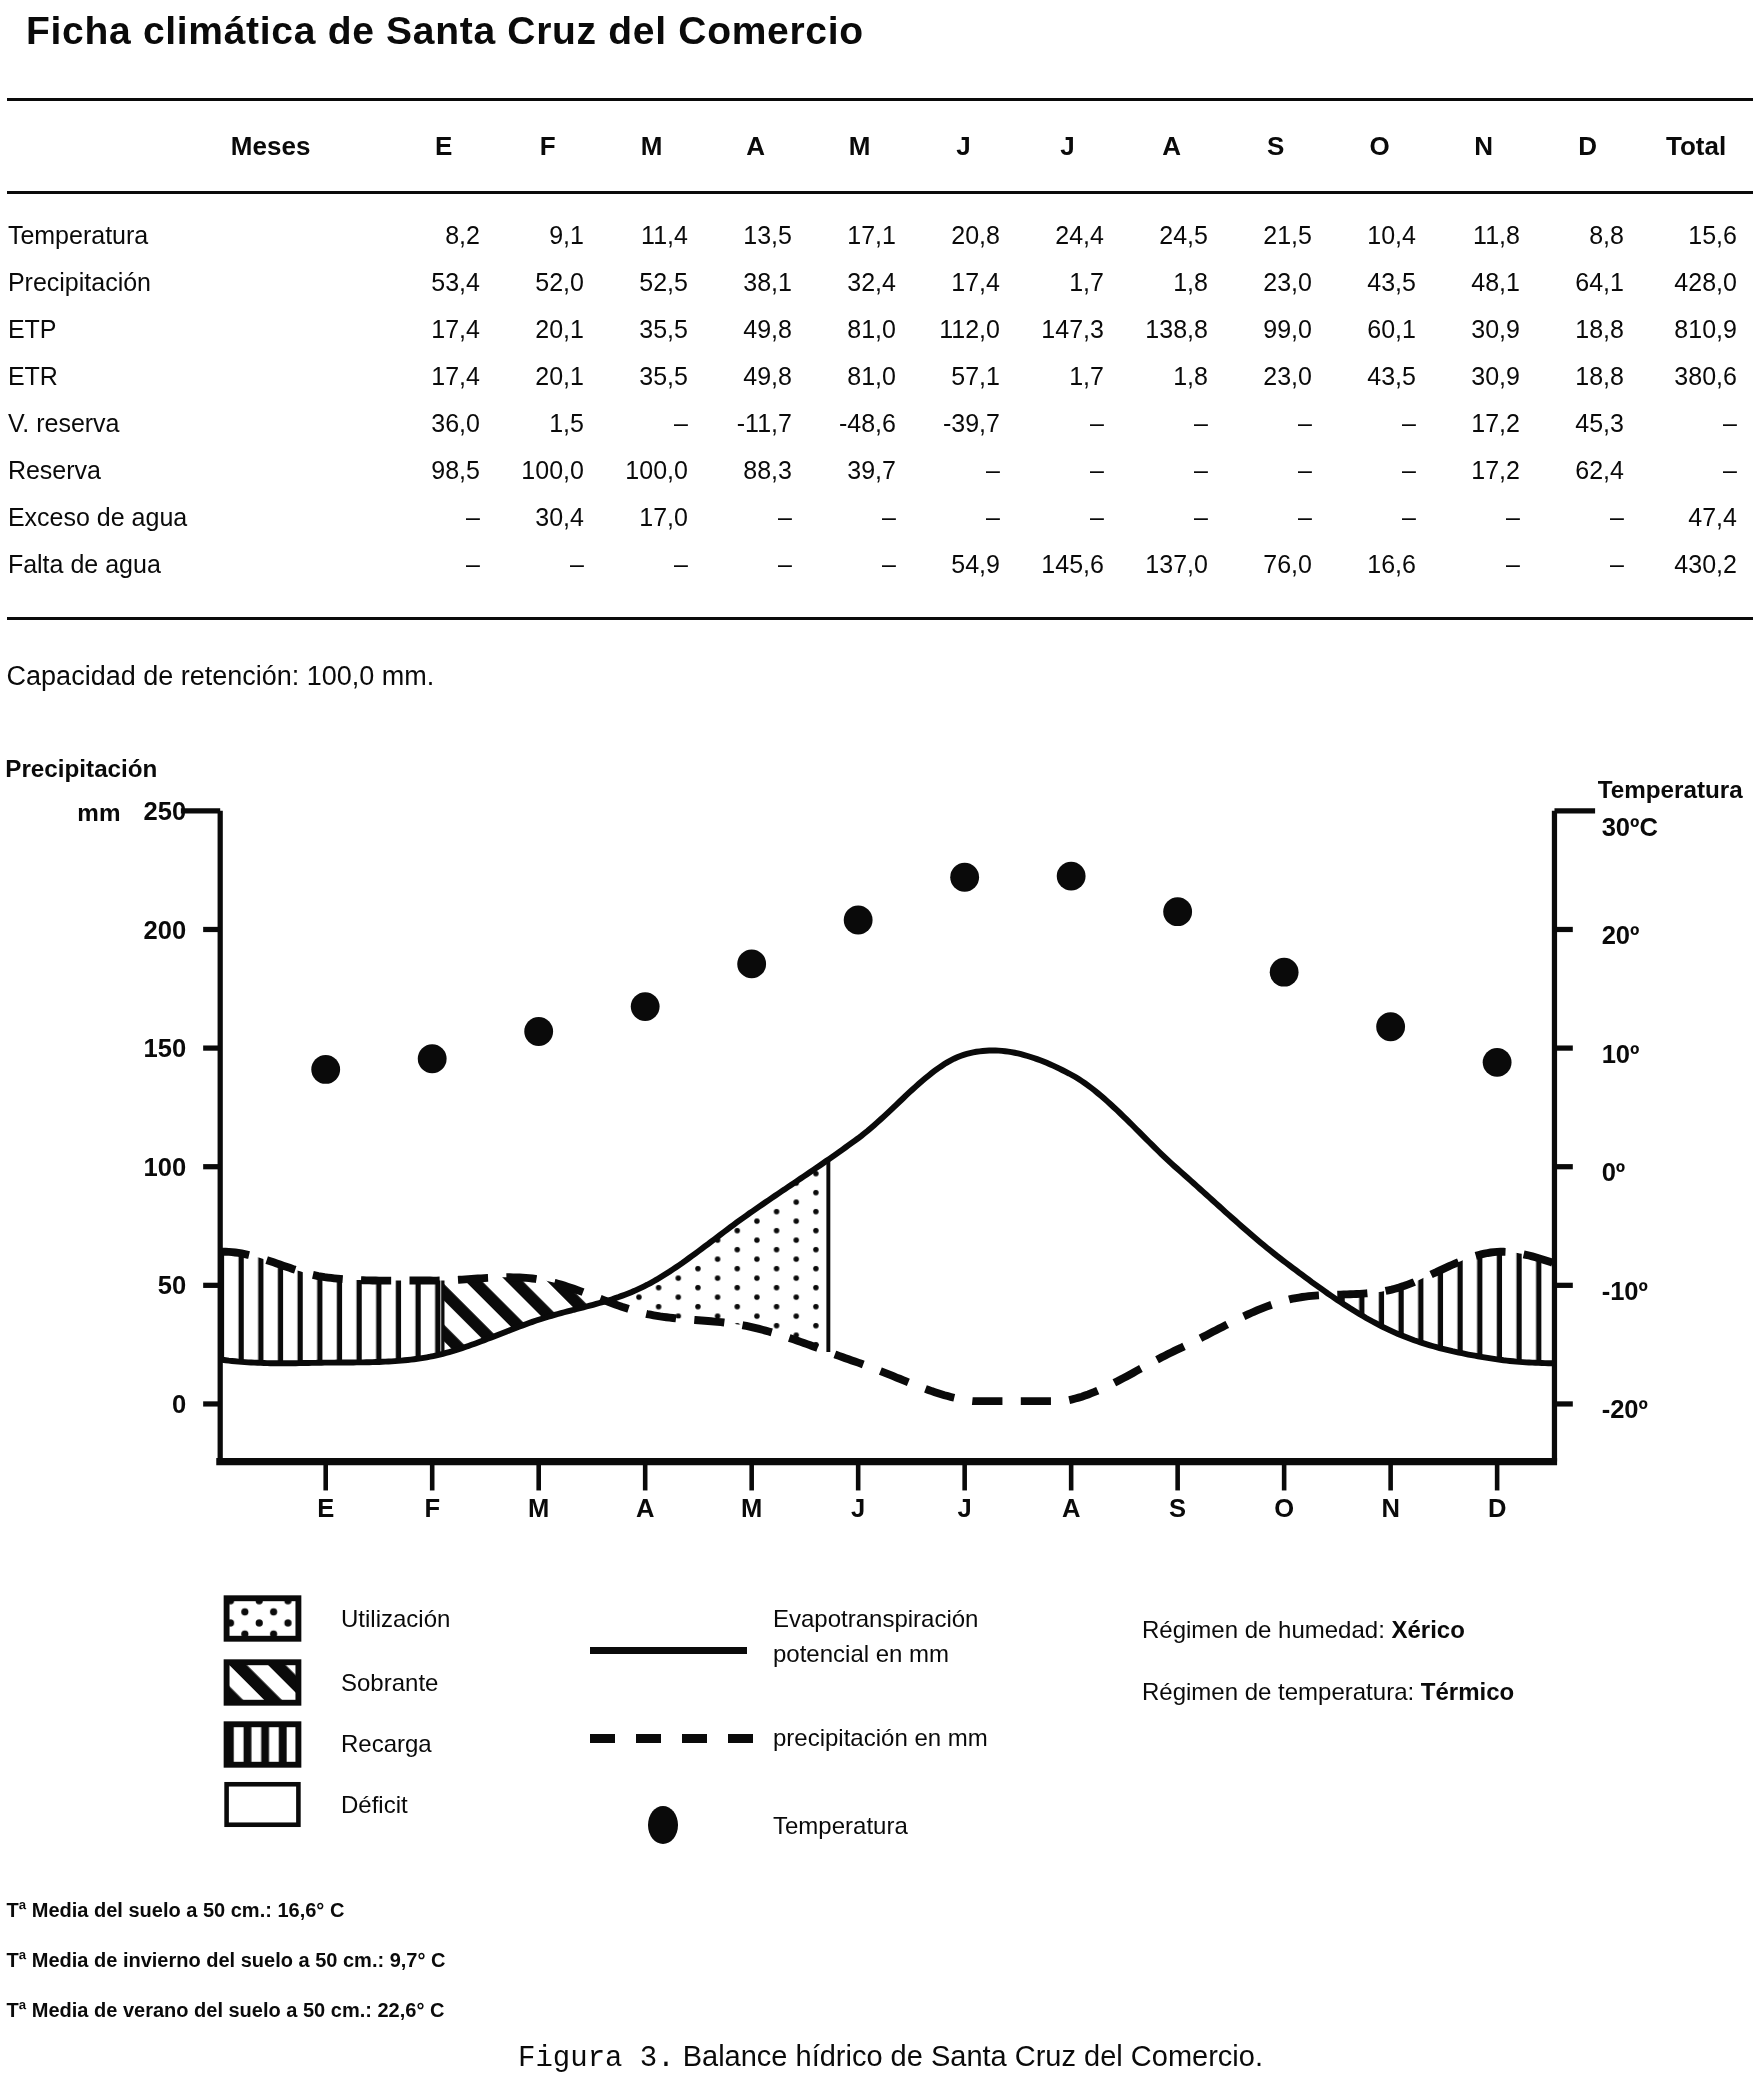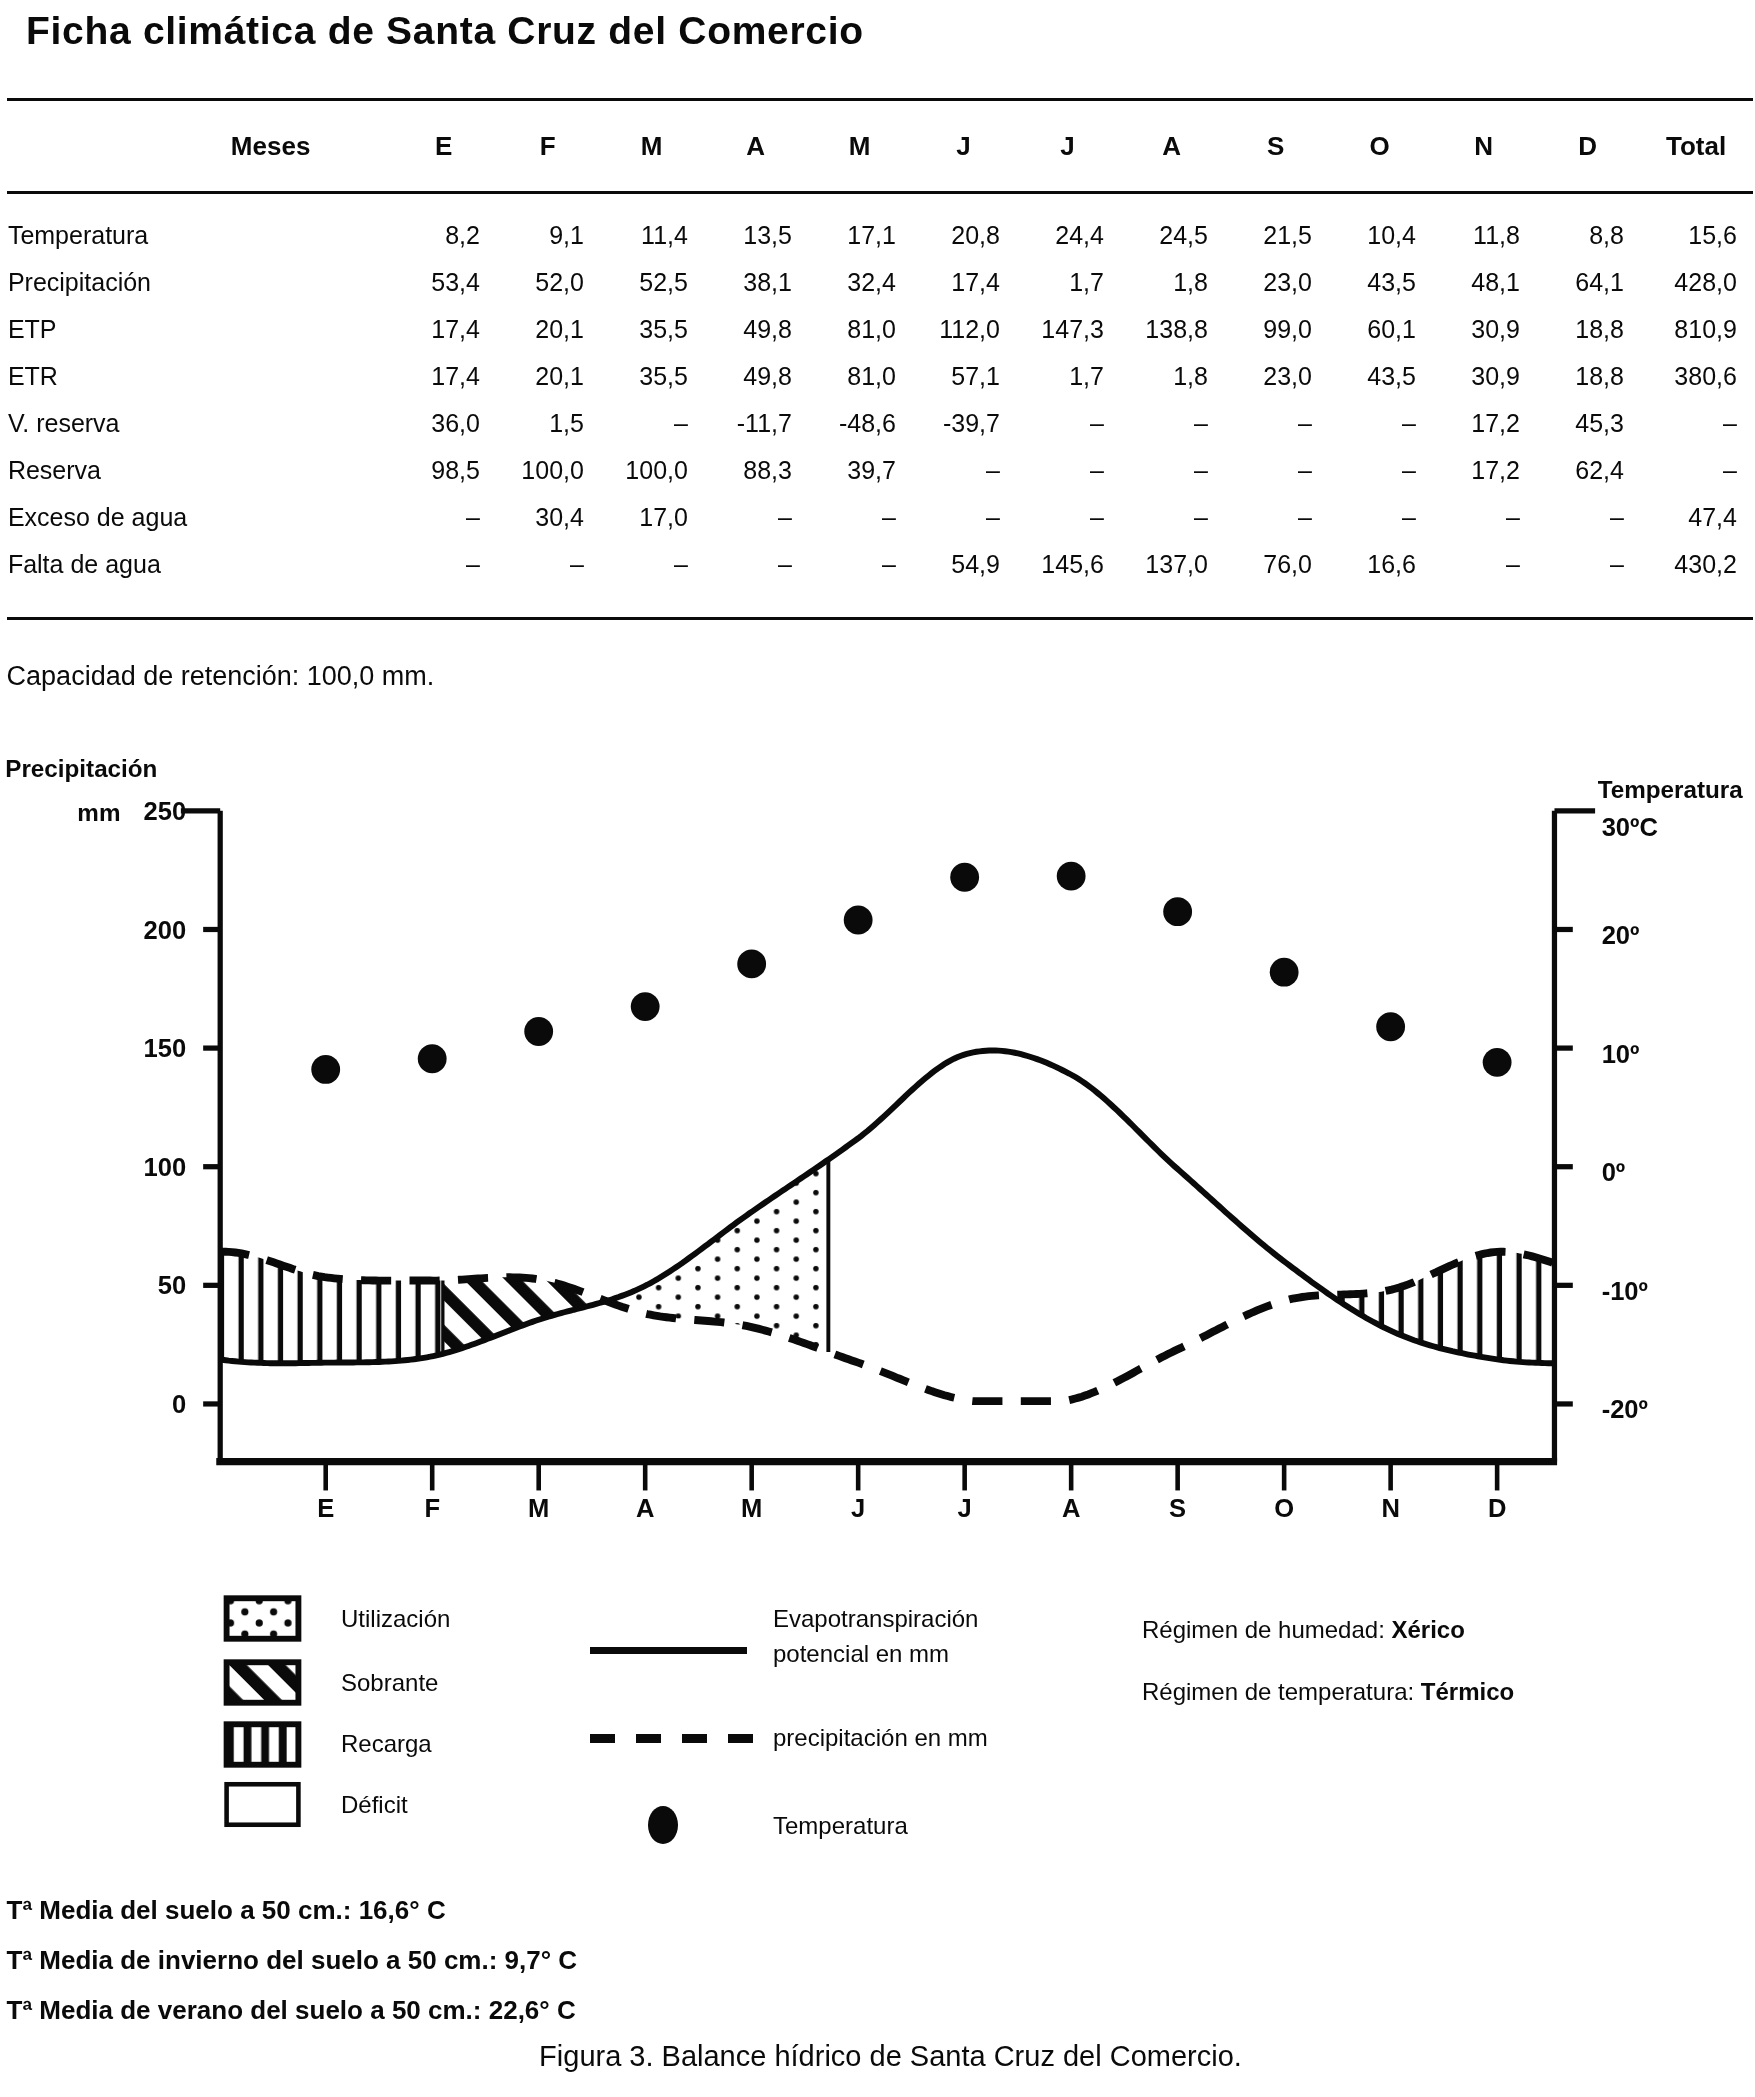--- a/index.html
+++ b/index.html
@@ -41,23 +41,23 @@
   .sw{left:223px;width:79px;height:47px;}
   .leg-label{left:341px;font-size:24px;font-weight:400;text-align:right;}
   .leg-solid{left:590px;top:1647px;width:157px;height:6.6px;background:#0a0a0a;}
   .leg-dashed{left:590px;top:1734px;width:182px;height:8.5px;
     background:repeating-linear-gradient(90deg,#0a0a0a 0 25px,transparent 25px 46px);}
   .leg-dot{left:648px;top:1806px;width:30px;height:38px;background:#0a0a0a;border-radius:50%;}
   .leg-line-label{left:773px;font-size:24px;font-weight:400;}
   .regime{left:1142px;font-size:24px;font-weight:400;white-space:nowrap;}
   .regime b{font-weight:700;}
   
-  .notes{left:6.6px;top:1885px;font-size:26px;font-weight:700;line-height:50px;}
+  .notes{left:6.6px;top:1885px;font-size:20px;font-weight:700;line-height:50px;}
   .caption{left:26px;top:2040px;width:1729px;text-align:center;font-size:29px;font-weight:400;}
-  .caption .pre{margin-right:8px;}
+  .caption .pre{margin-right:8px;font-family:Liberation Mono, monospace;}
 </style>
 </head>
 <body>
 
 <div class="abs page-title">Ficha climática de Santa Cruz del Comercio</div>
 
 <div class="abs table-wrap">
   <table class="climate">
     <colgroup>
       <col class="c-lab">

